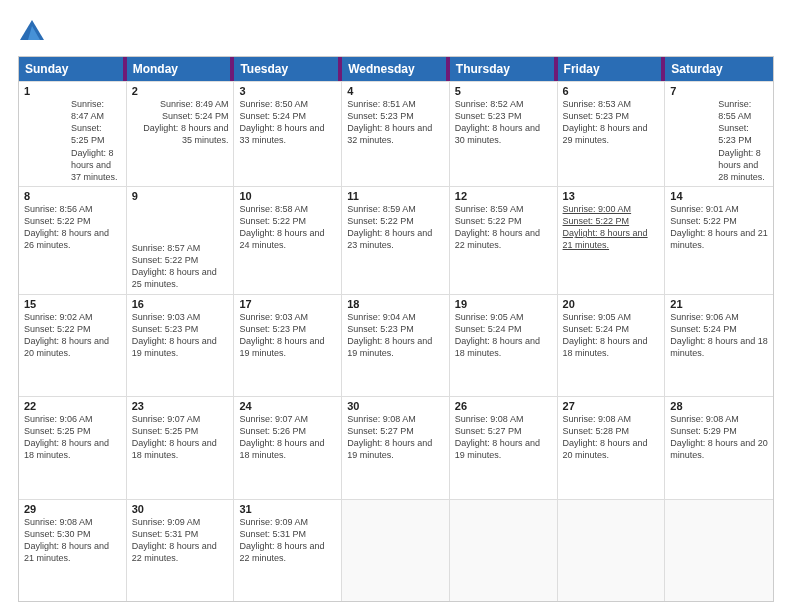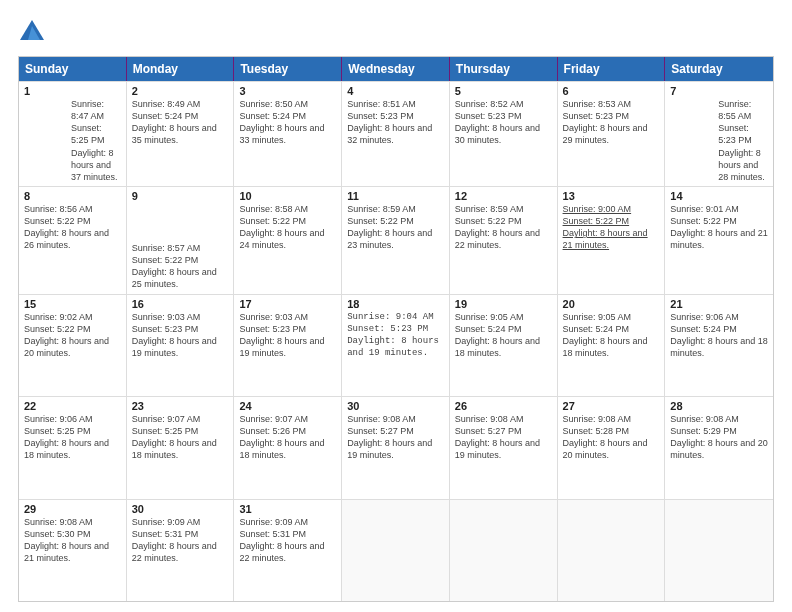--- a/index.html
+++ b/index.html
@@ -70,21 +70,21 @@
       display: grid;
       grid-template-columns: repeat(7, 1fr);
       background: #2a6db5;
     }
     .cal-header-cell {
       color: #fff;
       font-weight: bold;
       font-size: 12px;
       padding: 5px 6px;
       text-align: left;
-      border-right: 1px solid #701a75;
+      border-right: 4px solid #701a75;
     }
     .cal-header-cell:last-child { border-right: none; }
     .cal-body {
       flex: 1;
       display: flex;
       flex-direction: column;
     }
     .cal-week {
       display: grid;
       grid-template-columns: repeat(7, 1fr);
@@ -147,21 +147,21 @@
     <div class="cal-body">
     <div class="cal-week">
           <div class="cal-cell">
             <div class="cal-day-num">1</div>
             <div class="cal-detail" style="white-space: pre-line; margin-left: 47px;">Sunrise: 8:47 AM
 Sunset: 5:25 PM
 Daylight: 8 hours and 37 minutes.</div>
           </div>
           <div class="cal-cell">
             <div class="cal-day-num">2</div>
-            <div class="cal-detail" style="white-space: pre-line;">Sunrise: 8:49 AM
+            <div class="cal-detail" style="white-space: pre-line; text-align: right;">Sunrise: 8:49 AM
 Sunset: 5:24 PM
 Daylight: 8 hours and 35 minutes.</div>
           </div>
           <div class="cal-cell">
             <div class="cal-day-num">3</div>
             <div class="cal-detail" style="white-space: pre-line;">Sunrise: 8:50 AM
 Sunset: 5:24 PM
 Daylight: 8 hours and 33 minutes.</div>
           </div>
           <div class="cal-cell">
@@ -247,21 +247,21 @@
 Daylight: 8 hours and 19 minutes.</div>
           </div>
           <div class="cal-cell">
             <div class="cal-day-num">17</div>
             <div class="cal-detail" style="white-space: pre-line;">Sunrise: 9:03 AM
 Sunset: 5:23 PM
 Daylight: 8 hours and 19 minutes.</div>
           </div>
           <div class="cal-cell">
             <div class="cal-day-num">18</div>
-            <div class="cal-detail" style="white-space: pre-line; font-family: Liberation Mono, monospace;">Sunrise: 9:04 AM
+            <div class="cal-detail" style="white-space: pre-line;">Sunrise: 9:04 AM
 Sunset: 5:23 PM
 Daylight: 8 hours and 19 minutes.</div>
           </div>
           <div class="cal-cell">
             <div class="cal-day-num">19</div>
             <div class="cal-detail" style="white-space: pre-line;">Sunrise: 9:05 AM
 Sunset: 5:24 PM
 Daylight: 8 hours and 18 minutes.</div>
           </div>
           <div class="cal-cell">

